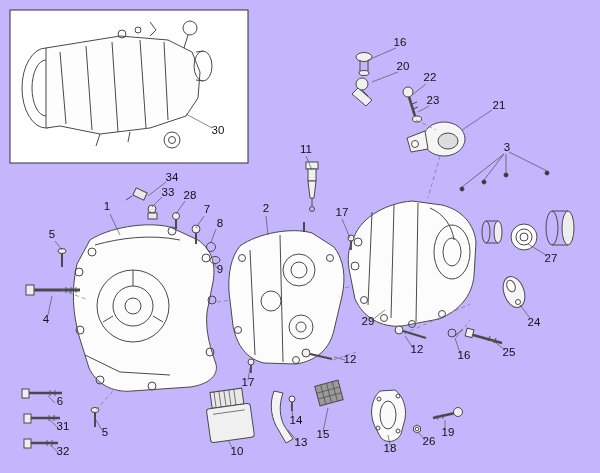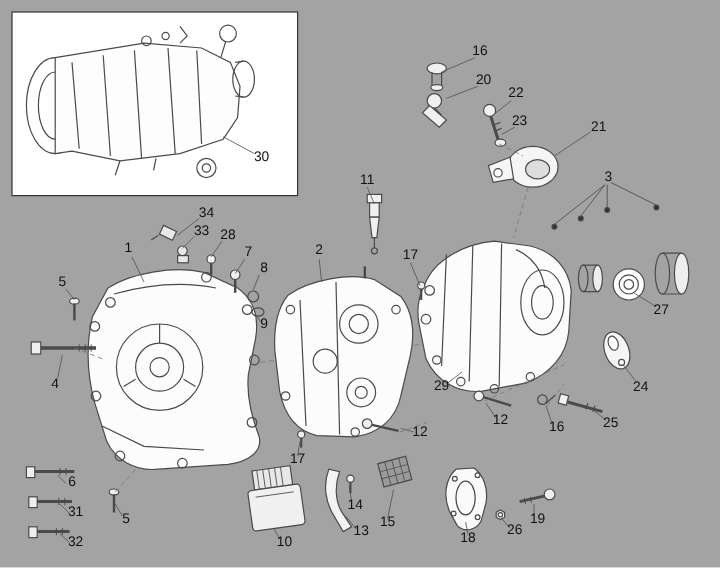--- a/index.html
+++ b/index.html
@@ -1,16 +1,16 @@
 <!DOCTYPE html>
 <html><head>
 <meta charset="utf-8">
 <style>
   html,body{margin:0;padding:0;background:#ffffff;}
-  .stage{width:600px;height:473px;position:relative;background:#a3a3a3;overflow:hidden;
+  .stage{width:600px;height:473px;position:relative;background:#c4b5fd;overflow:hidden;
          font-family:"Liberation Sans","DejaVu Sans",sans-serif;}
   svg{display:block;}
   text.callout{font-family:"Liberation Sans","DejaVu Sans",sans-serif;font-size:11.5px;fill:#111;}
   .thin{stroke:#555;stroke-width:0.7;fill:none;}
 </style>
 </head>
 <body>
 
 <div class="stage">
 <svg width="600" height="473" viewBox="0 0 600 473">

